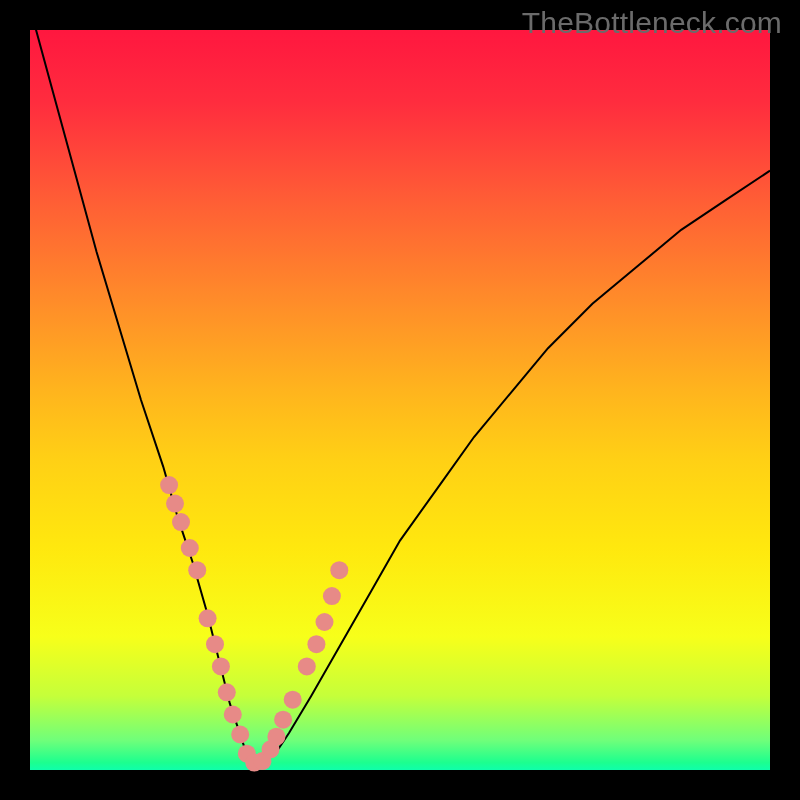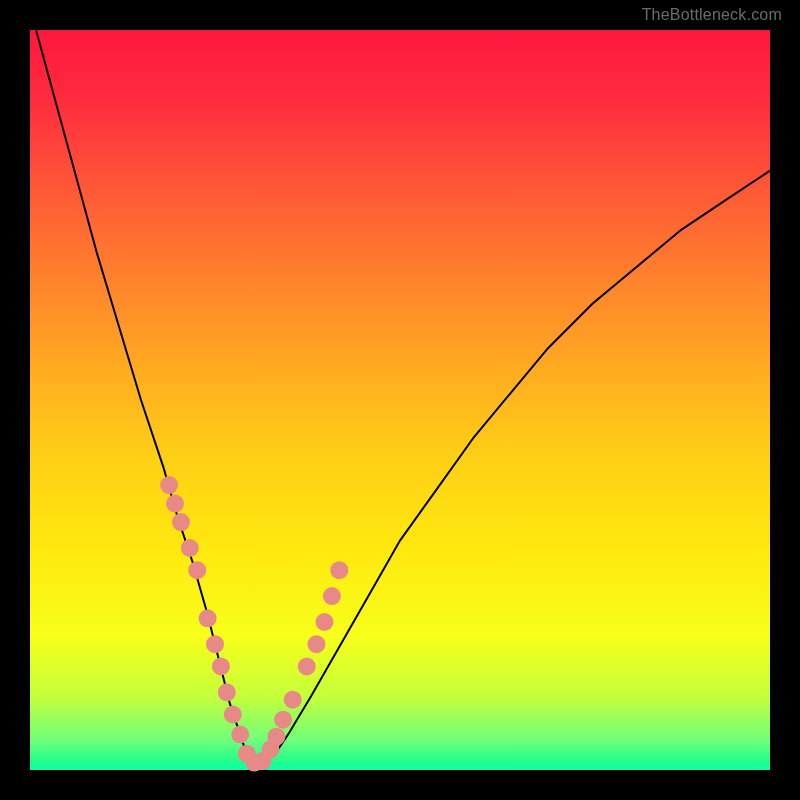--- a/index.html
+++ b/index.html
@@ -36,21 +36,21 @@
       #6fff7a 96%,
       #1cff8f 99%,
       #0fffab 100%
     );
   }
   .watermark {
     position: absolute;
     top: 6px;
     right: 18px;
     color: #6b6b6b;
-    font-size: 16px;
+    font-size: 30px;
     font-weight: 500;
     letter-spacing: 0.2px;
     user-select: none;
   }
   svg.curve {
     position: absolute;
     left: 0;
     top: 0;
     width: 740px;
     height: 740px;

